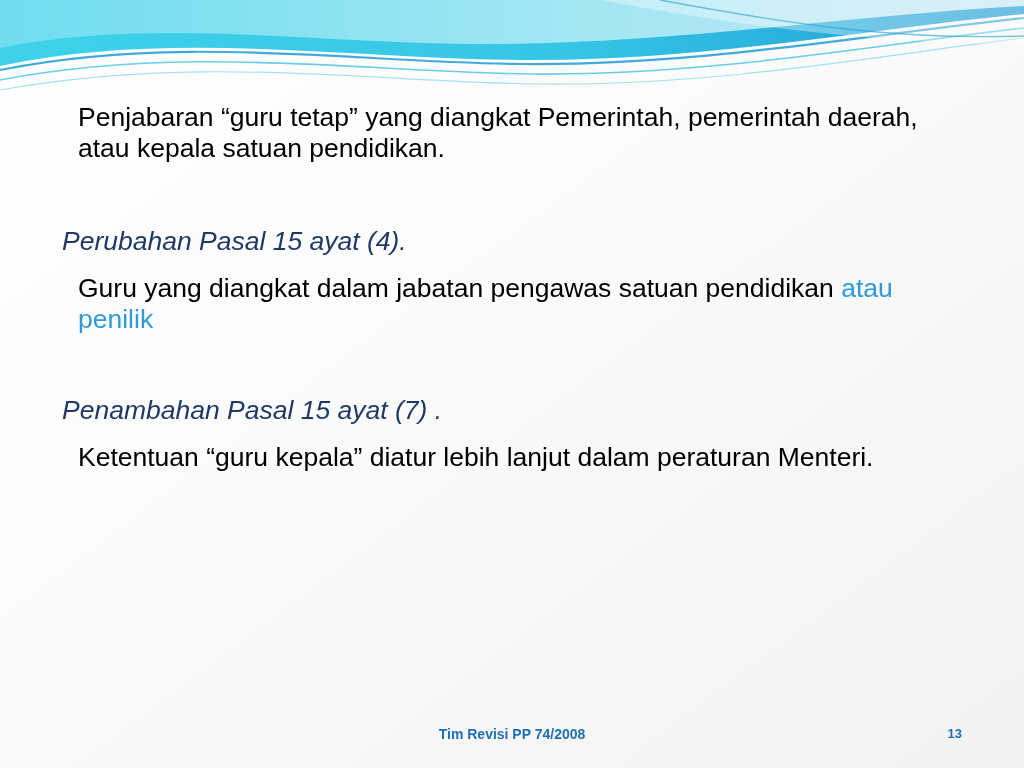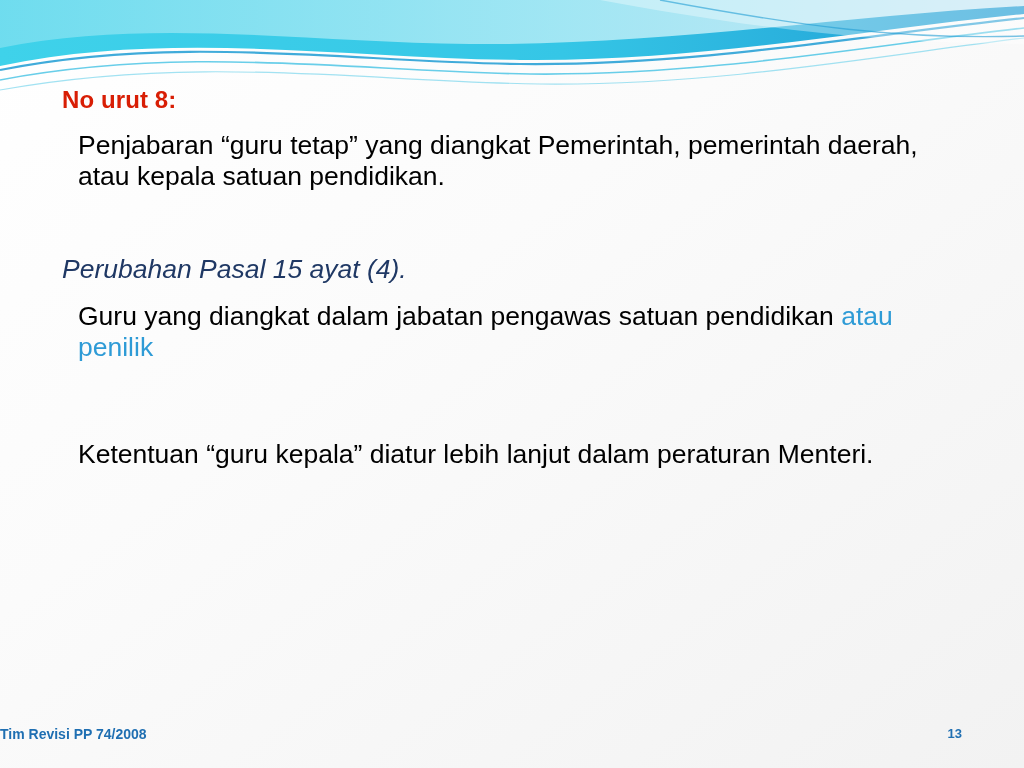--- a/index.html
+++ b/index.html
@@ -61,20 +61,21 @@
     position: absolute;
     left: 0;
     bottom: 22px;
     width: 1024px;
     height: 20px;
   }
   .footer-center {
     position: absolute;
     left: 0;
     right: 0;
+    text-align: center;
     font-size: 14px;
     font-weight: bold;
     color: #1f6fb2;
   }
   .footer-page {
     position: absolute;
     right: 62px;
     top: 0;
     font-size: 13px;
     font-weight: bold;
@@ -104,31 +105,31 @@
       <path d="M0,70 C180,34 350,62 520,64 C700,66 870,34 1024,18" fill="none" stroke="#1f9cd4" stroke-width="2.2" opacity="0.85"></path>
       <path d="M0,80 C190,44 360,72 530,74 C710,76 880,44 1024,28" fill="none" stroke="#44c2e3" stroke-width="1.6" opacity="0.8"></path>
       <path d="M0,90 C200,54 370,82 540,84 C720,86 890,54 1024,38" fill="none" stroke="#7ad5ec" stroke-width="1.2" opacity="0.7"></path>
       <path d="M600,0 C720,22 860,44 1024,44 L1024,0 Z" fill="#ffffff" opacity="0.35"></path>
       <path d="M660,0 C800,26 900,40 1024,36" fill="none" stroke="#1f9cd4" stroke-width="1.4" opacity="0.6"></path>
     </svg>
   </div>
 
   <div class="content">
 
-    <p class="heading">No urut 8:</p>
 
     <p class="body-text">Penjabaran “guru tetap” yang diangkat Pemerintah, pemerintah daerah, atau kepala satuan pendidikan.</p>
 
     <div class="gap-lg"></div>
 
     <p class="subhead">Perubahan Pasal  15 ayat (4).</p>
     <p class="body-text"><span>Guru yang diangkat dalam jabatan pengawas satuan pendidikan </span><span class="accent">atau penilik</span></p>
 
     <div class="gap-md"></div>
 
+    <p class="subhead">Penambahan Pasal 15 ayat  (7) .</p>
     <p class="body-text">Ketentuan “guru kepala” diatur lebih lanjut dalam peraturan Menteri.</p>
 
   </div>
 
   <div class="footer">
     <div class="footer-center">Tim Revisi PP 74/2008</div>
     <div class="footer-page">13</div>
   </div>
 
 </div>

